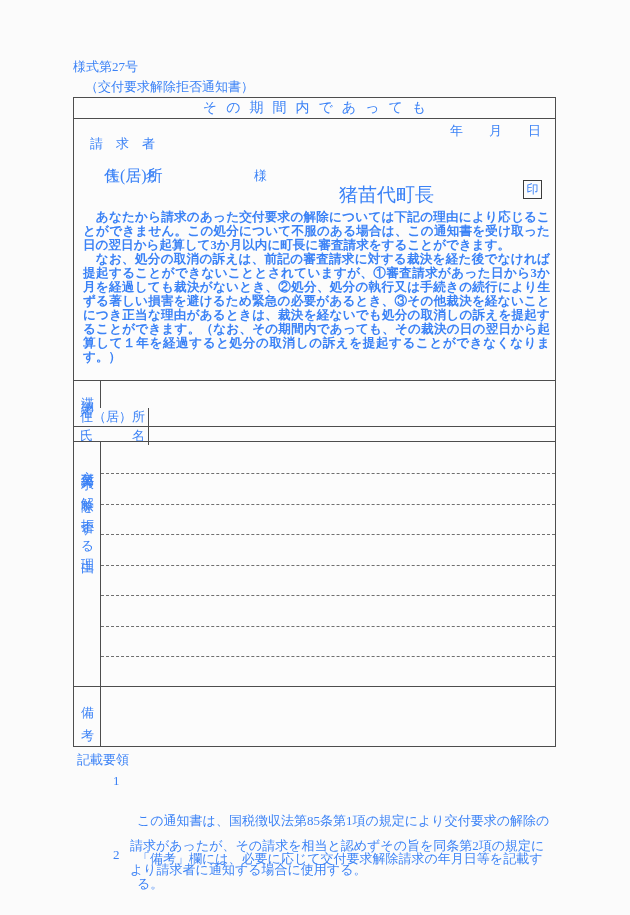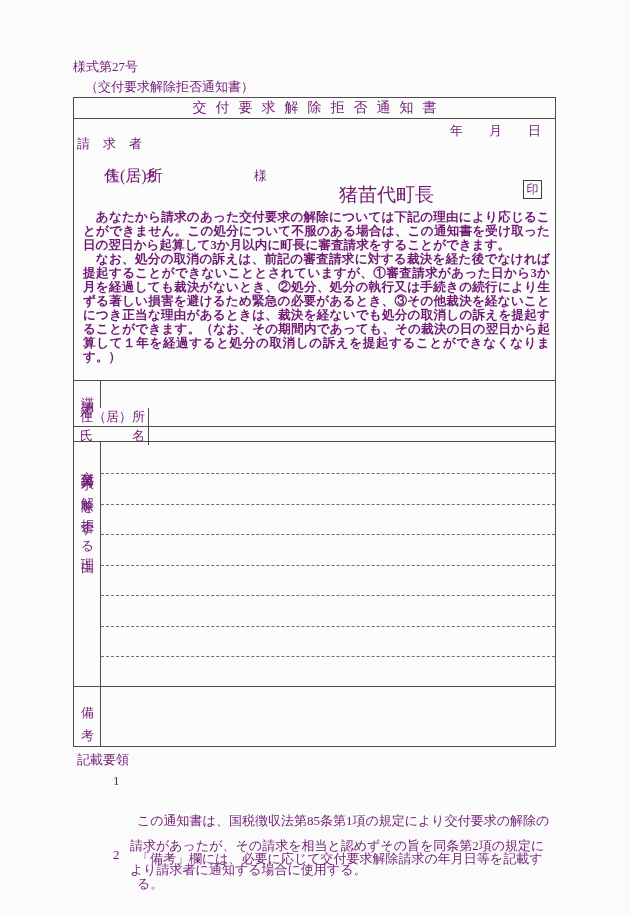--- a/index.html
+++ b/index.html
@@ -3,42 +3,42 @@
 <meta charset="utf-8">
 <style>
   * { margin: 0; padding: 0; box-sizing: border-box; }
   html, body { background: #ffffff; }
   .page {
     position: relative;
     width: 630px;
     height: 915px;
     background: #fbfbfb;
     font-family: "Liberation Serif", "DejaVu Serif", serif;
-    color: #701a75;
+    color: #3b82f6;
     overflow: hidden;
   }
   .abs { position: absolute; }
   .form-no { left: 73px; top: 58px; font-size: 13px; }
   .form-sub { left: 85px; top: 78px; font-size: 13px; }
 
   .notice-box {
     left: 73px; top: 97px;
     width: 483px; height: 650px;
     border: 1px solid #4d4d4d;
     background: #fcfcfc;
   }
   .title-row {
     position: absolute; left: 0; top: 0; width: 100%; height: 21px;
     border-bottom: 1px solid #4d4d4d;
     text-align: center; line-height: 20px;
     font-size: 14px; letter-spacing: 9px; text-indent: 9px;
     white-space: nowrap;
   }
   .date-line { right: 14px; top: 24px; font-size: 13px; }
-  .claimant-label { left: 3px; top: 37px; font-size: 13px; }
+  .claimant-label { left: 16px; top: 37px; font-size: 13px; }
   .addr-label { left: 30px; top: 68px; font-size: 16px; }
   .name-label { left: 32px; top: 69px; font-size: 13px; }
   .honorific { left: 180px; top: 69px; font-size: 13px; }
   .issuer { left: 265px; top: 84px; font-size: 19px; font-family: Liberation Serif, serif; }
   .seal {
     left: 449px; top: 82px; width: 19px; height: 19px;
     border: 1px solid #3c3c3c; font-size: 12px;
     display: flex; align-items: center; justify-content: center;
   }
   .body-text {
@@ -104,21 +104,21 @@
 </head>
 <body>
 
 <div class="page">
 
   <div class="abs form-no">様式第27号</div>
   <div class="abs form-sub">（交付要求解除拒否通知書）</div>
 
   <div class="abs notice-box">
 
-    <div class="title-row">交付要求解除拒否通知書</div>
+    <div class="title-row">その期間内であっても</div>
 
     <div class="abs date-line">年　　月　　日</div>
     <div class="abs claimant-label">請　求　者</div>
     <div class="abs addr-label">住(居)所</div>
     <div class="abs name-label">氏　　名</div>
     <div class="abs honorific">様</div>
     <div class="abs issuer">猪苗代町長</div>
     <div class="abs seal">印</div>
 
     <div class="abs body-text">　あなたから請求のあった交付要求の解除については下記の理由により応じることができません。この処分について不服のある場合は、この通知書を受け取った日の翌日から起算して3か月以内に町長に審査請求をすることができます。

